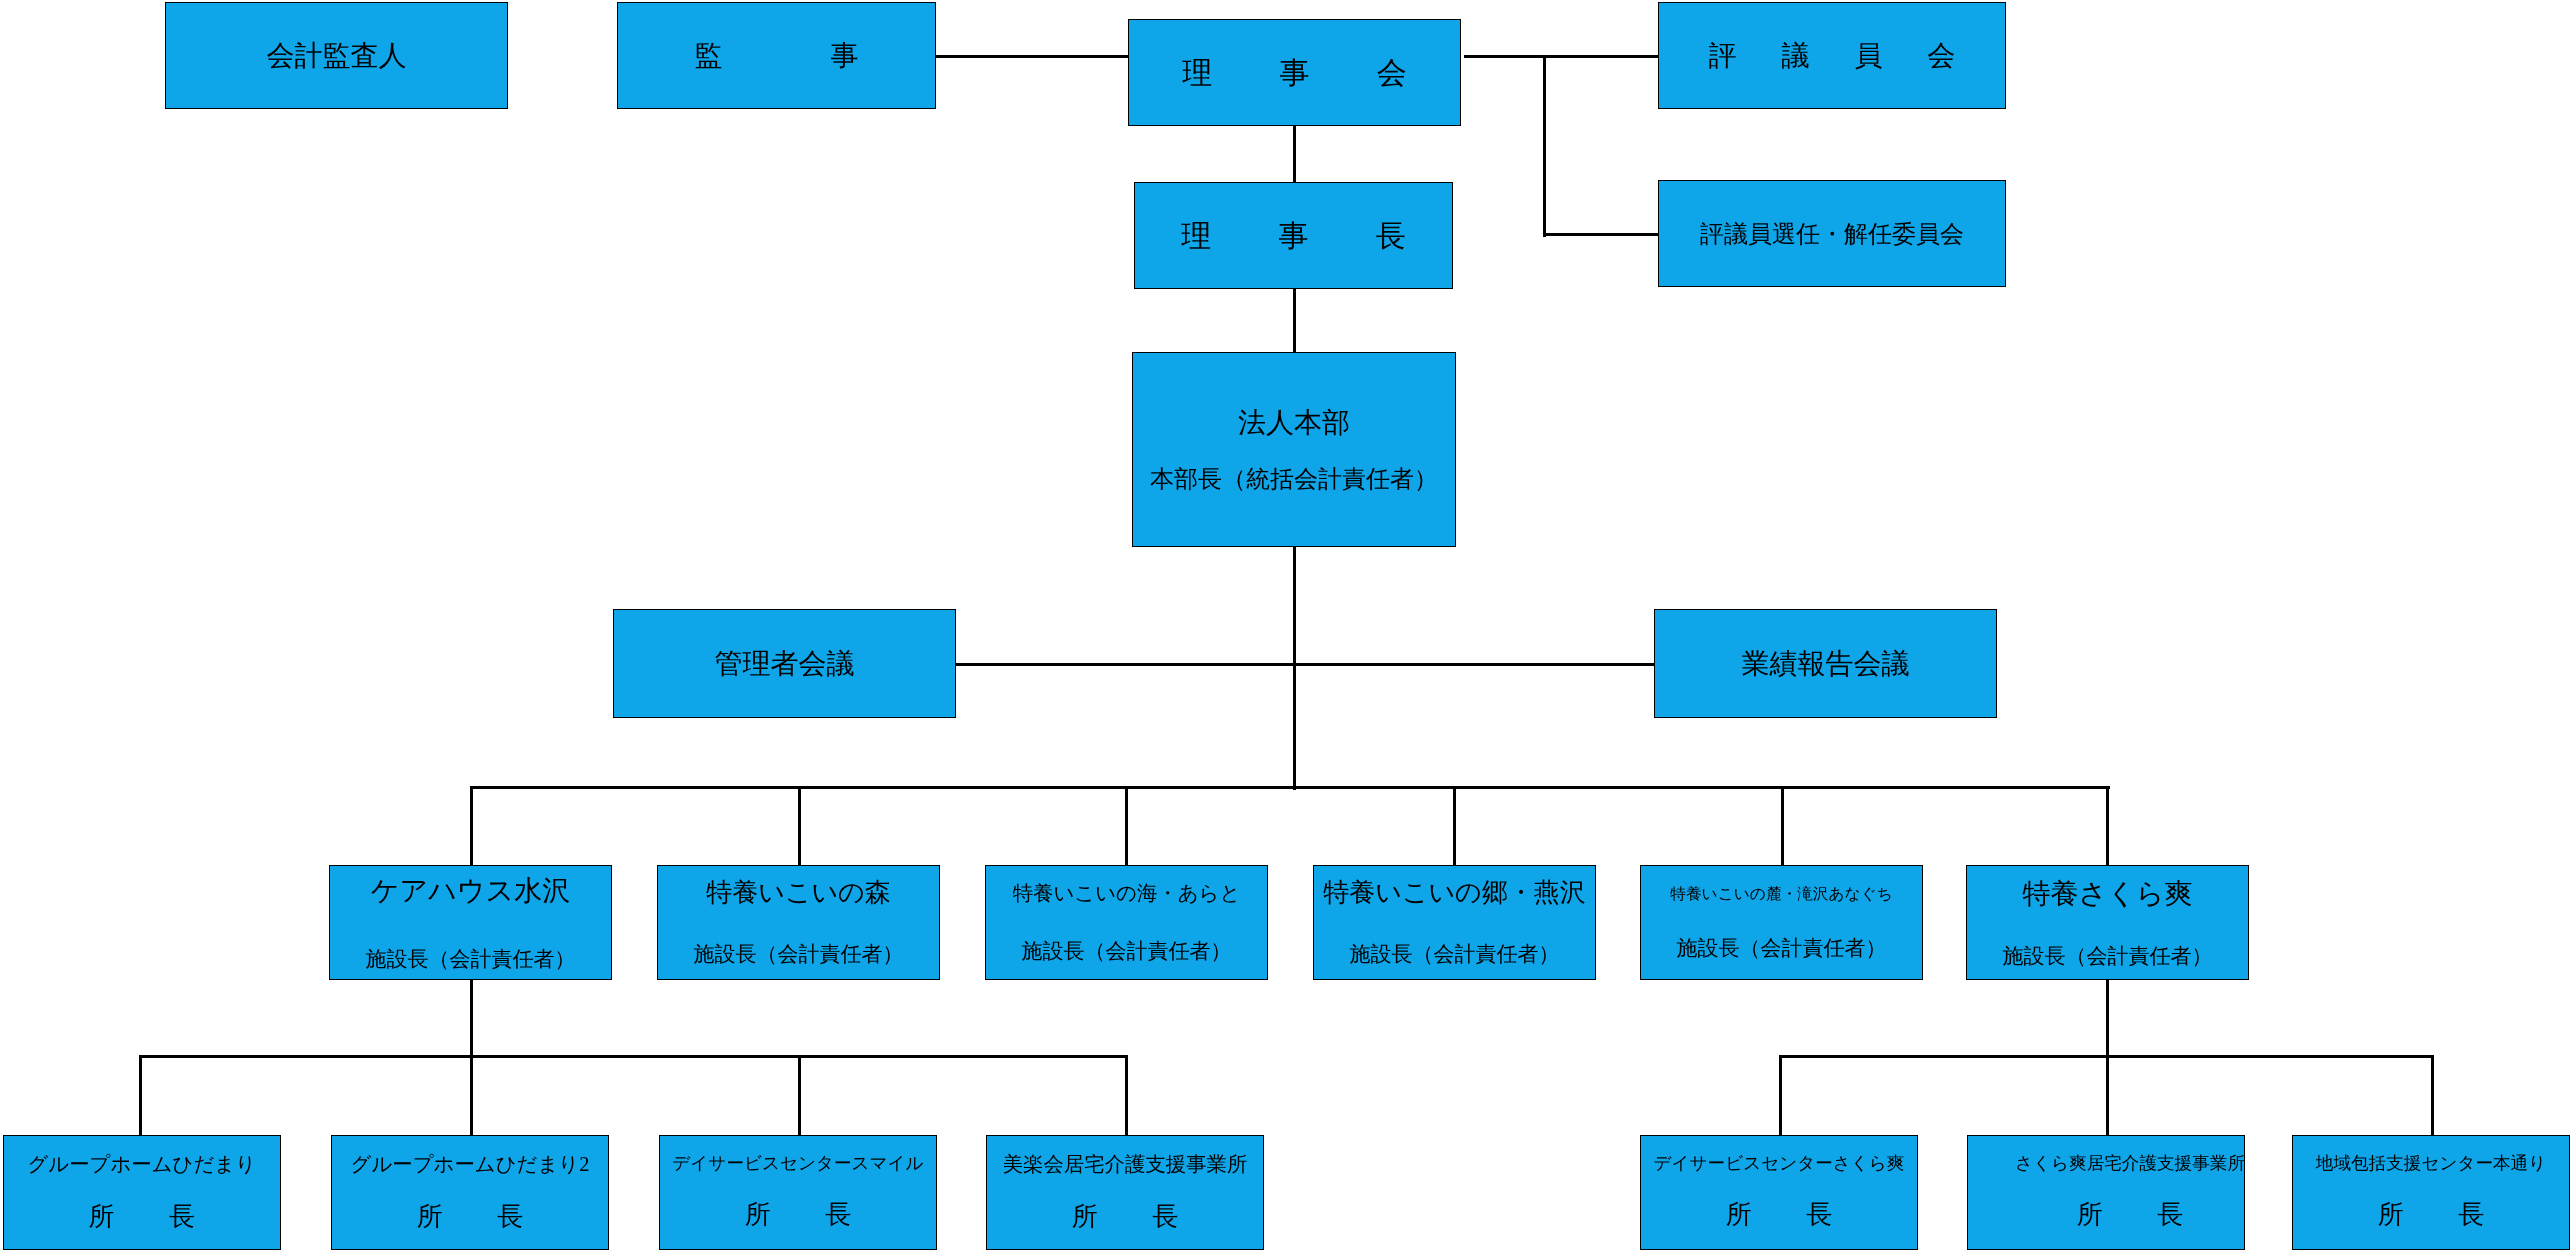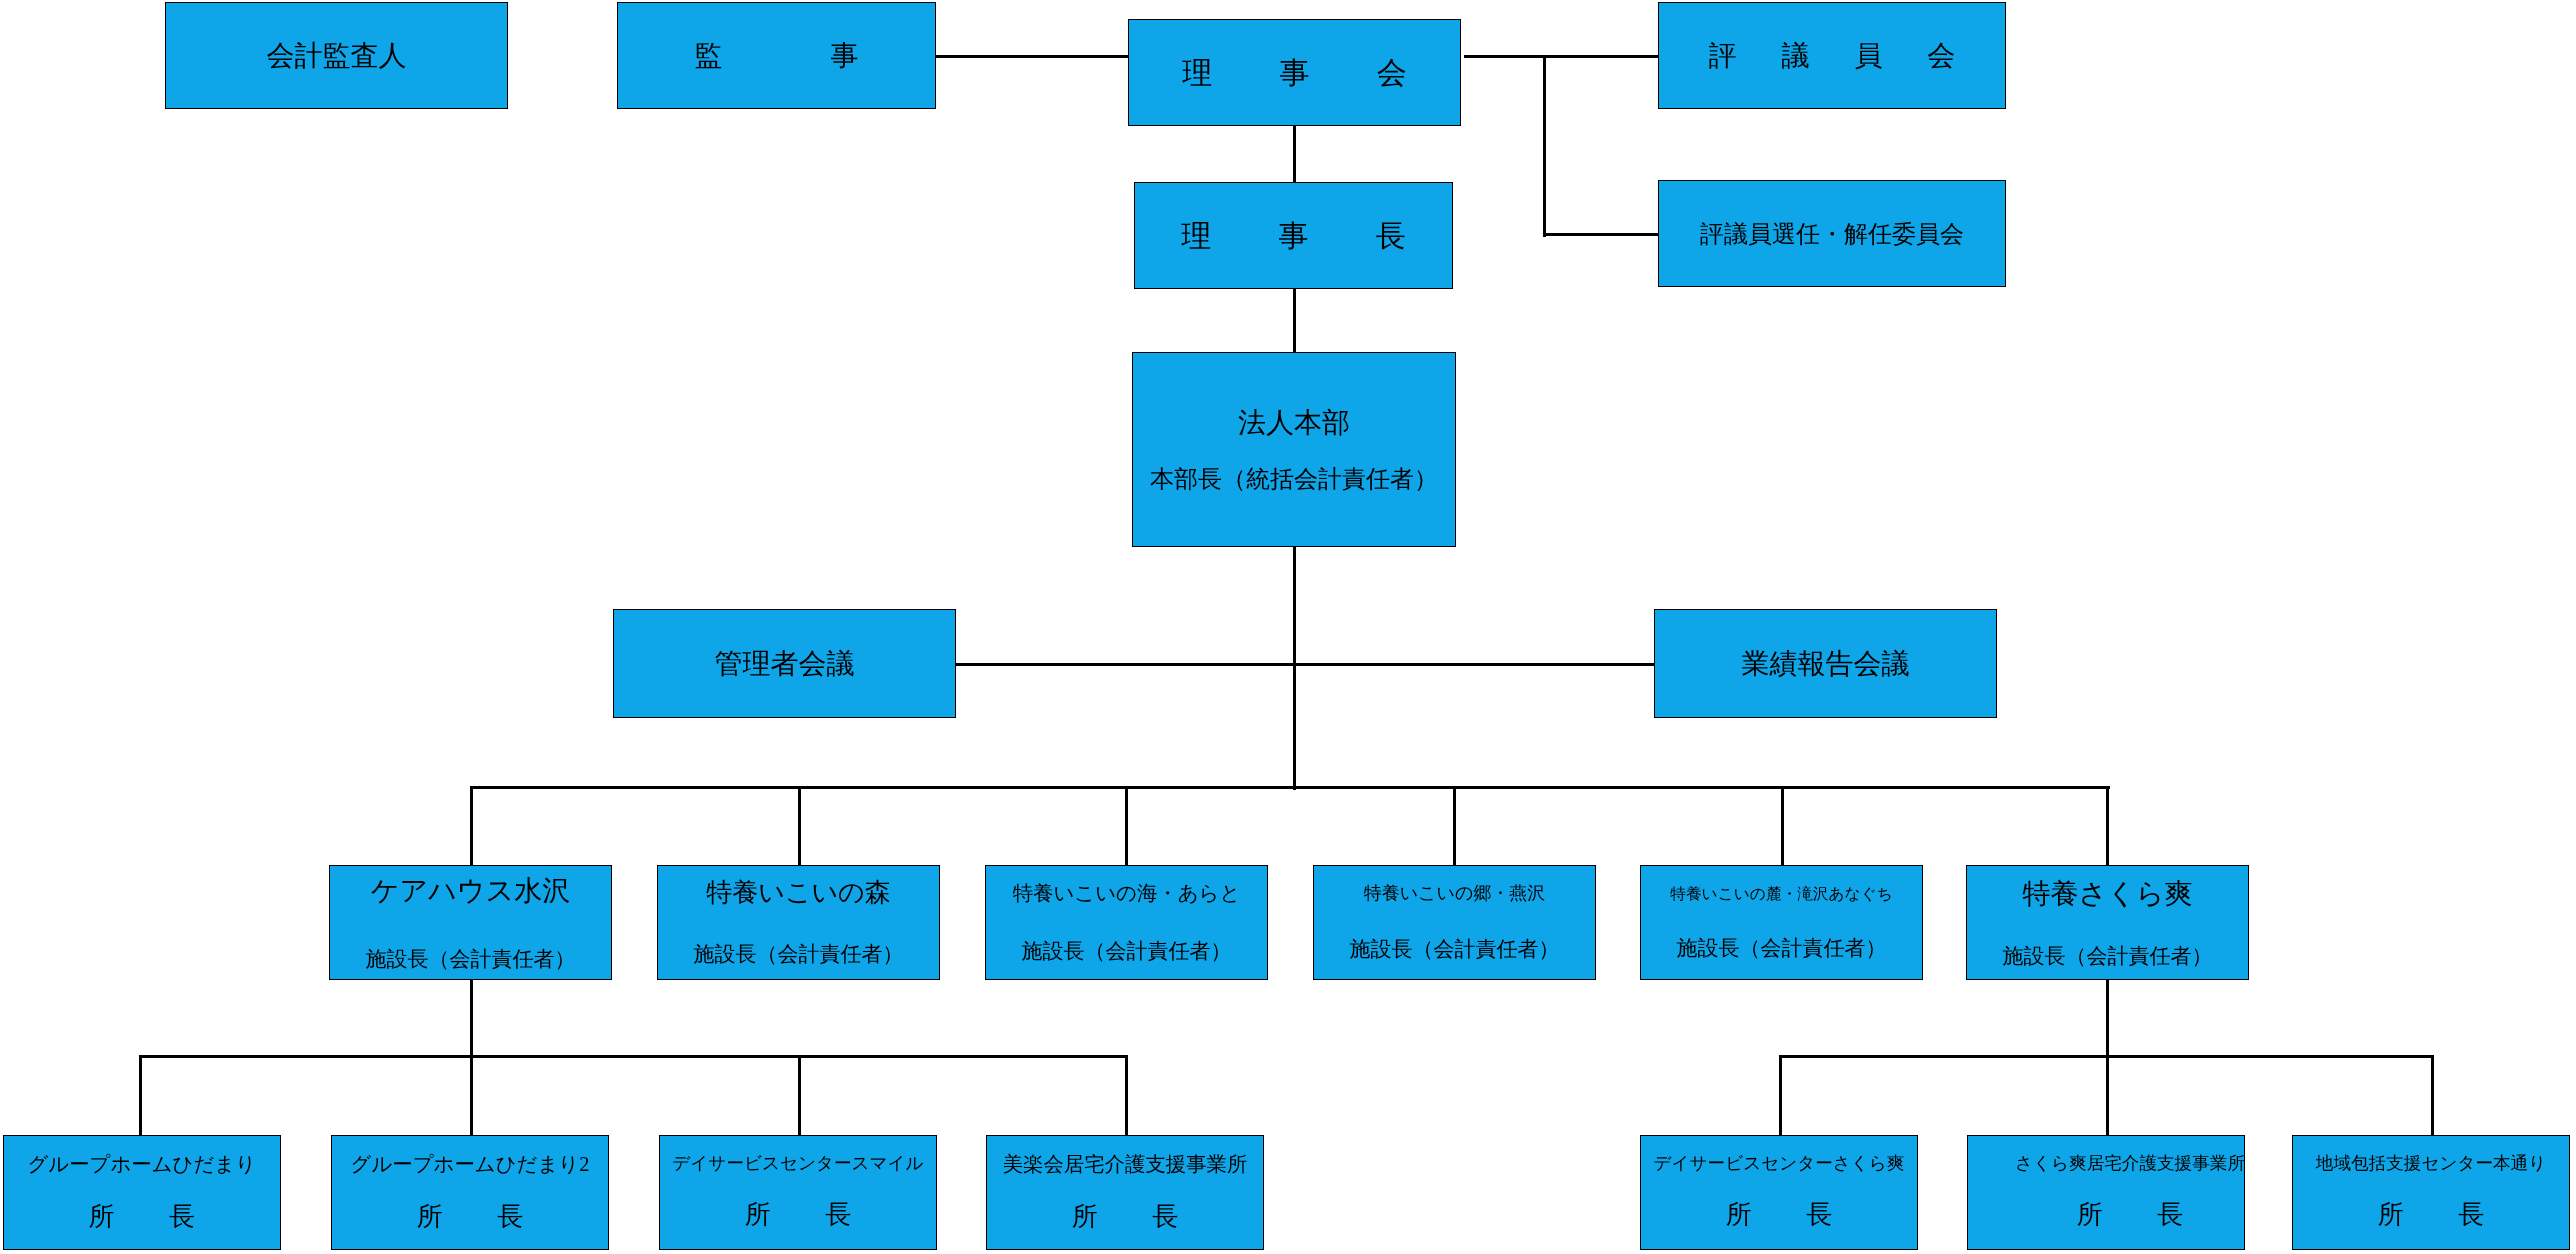--- a/index.html
+++ b/index.html
@@ -35,21 +35,21 @@
     line-height: 1.25;
   }
   
   .sp1 .t1 { letter-spacing: 0.62em; text-indent: 0.62em; }
   .sp2 .t1 { letter-spacing: 0.30em; text-indent: 0.30em; }
 
   .fs-28 .t1 { font-size: 26px; }
   .fs-30 .t1 { font-size: 28px; }
   .fs-32 .t1 { font-size: 30px; }
   .fs-26 .t1 { font-size: 24px; }
-  .fs-24 .t1 { font-size: 18px; }
+  .fs-24 .t1 { font-size: 26px; }
   .fs-22 .t1 { font-size: 20.4px; }
   .fs-19 .t1 { font-size: 17.6px; }
   .fs-17 .t1 { font-size: 15.7px; }
 
   .sub-26 .t2 { font-size: 24px; }
   .sub-23 .t2 { font-size: 21px; }
   .sub-28 .t2 { font-size: 26px; letter-spacing: 0.55em; text-indent: 0.55em; }
   .gap-2 .t2 { margin-top: 24px; }
   .gap-3 .t2 { margin-top: 31.5px; }
 

